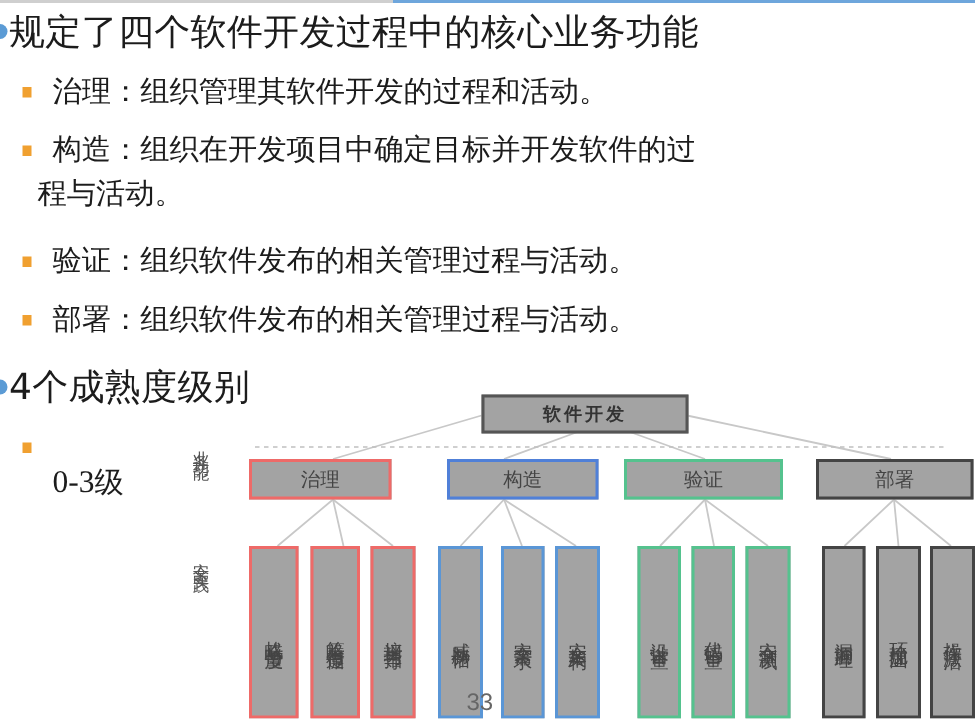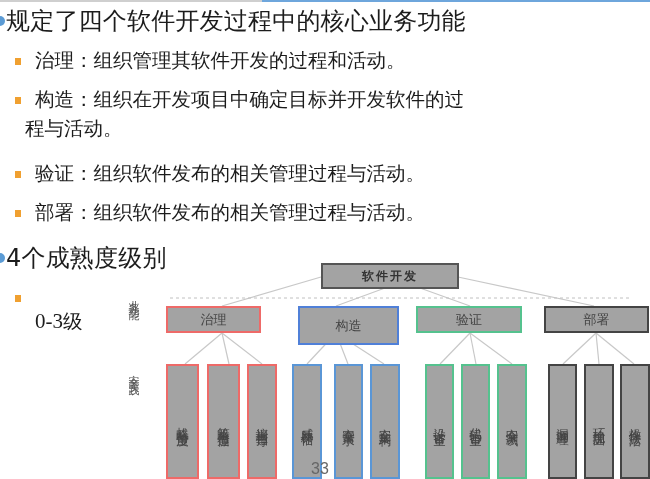--- a/index.html
+++ b/index.html
@@ -95,21 +95,21 @@
   </g>
   <line x1="170" y1="298" x2="630" y2="298" stroke="#c0c0c0" stroke-width="1" stroke-dasharray="3,3"></line>
 </svg>
 
 <div class="box root" style="left:321px; top:263px; width:138px; height:26px;">软件开发</div>
 
 <div class="side-label" style="left:127px; top:291px;">业务功能</div>
 <div class="side-label" style="left:127px; top:366px;">安全实践</div>
 
 <div class="box cat red" style="left:166px; top:306px; width:95px; height:27px;">治理</div>
-<div class="box cat blue" style="left:298px; top:306px; width:101px; height:39px;text-align:right;">构造</div>
+<div class="box cat blue" style="left:298px; top:306px; width:101px; height:27px;text-align:right;">构造</div>
 <div class="box cat green" style="left:416px; top:306px; width:106px; height:27px;">验证</div>
 <div class="box cat dark" style="left:544px; top:306px; width:105px; height:27px;text-align:center;">部署</div>
 
 <div class="box leaf red" style="left:166px; top:364px; width:33px; height:115px;">战略与度量</div>
 <div class="box leaf red" style="left:207px; top:364px; width:33px; height:115px;">策略与遵循</div>
 <div class="box leaf red" style="left:247px; top:364px; width:30px; height:115px;">培训与指导</div>
 
 <div class="box leaf blue2" style="left:292px; top:364px; width:30px; height:115px;">威胁评估</div>
 <div class="box leaf blue2" style="left:334px; top:364px; width:29px; height:115px;">安全需求</div>
 <div class="box leaf blue2" style="left:370px; top:364px; width:30px; height:115px;">安全架构</div>

